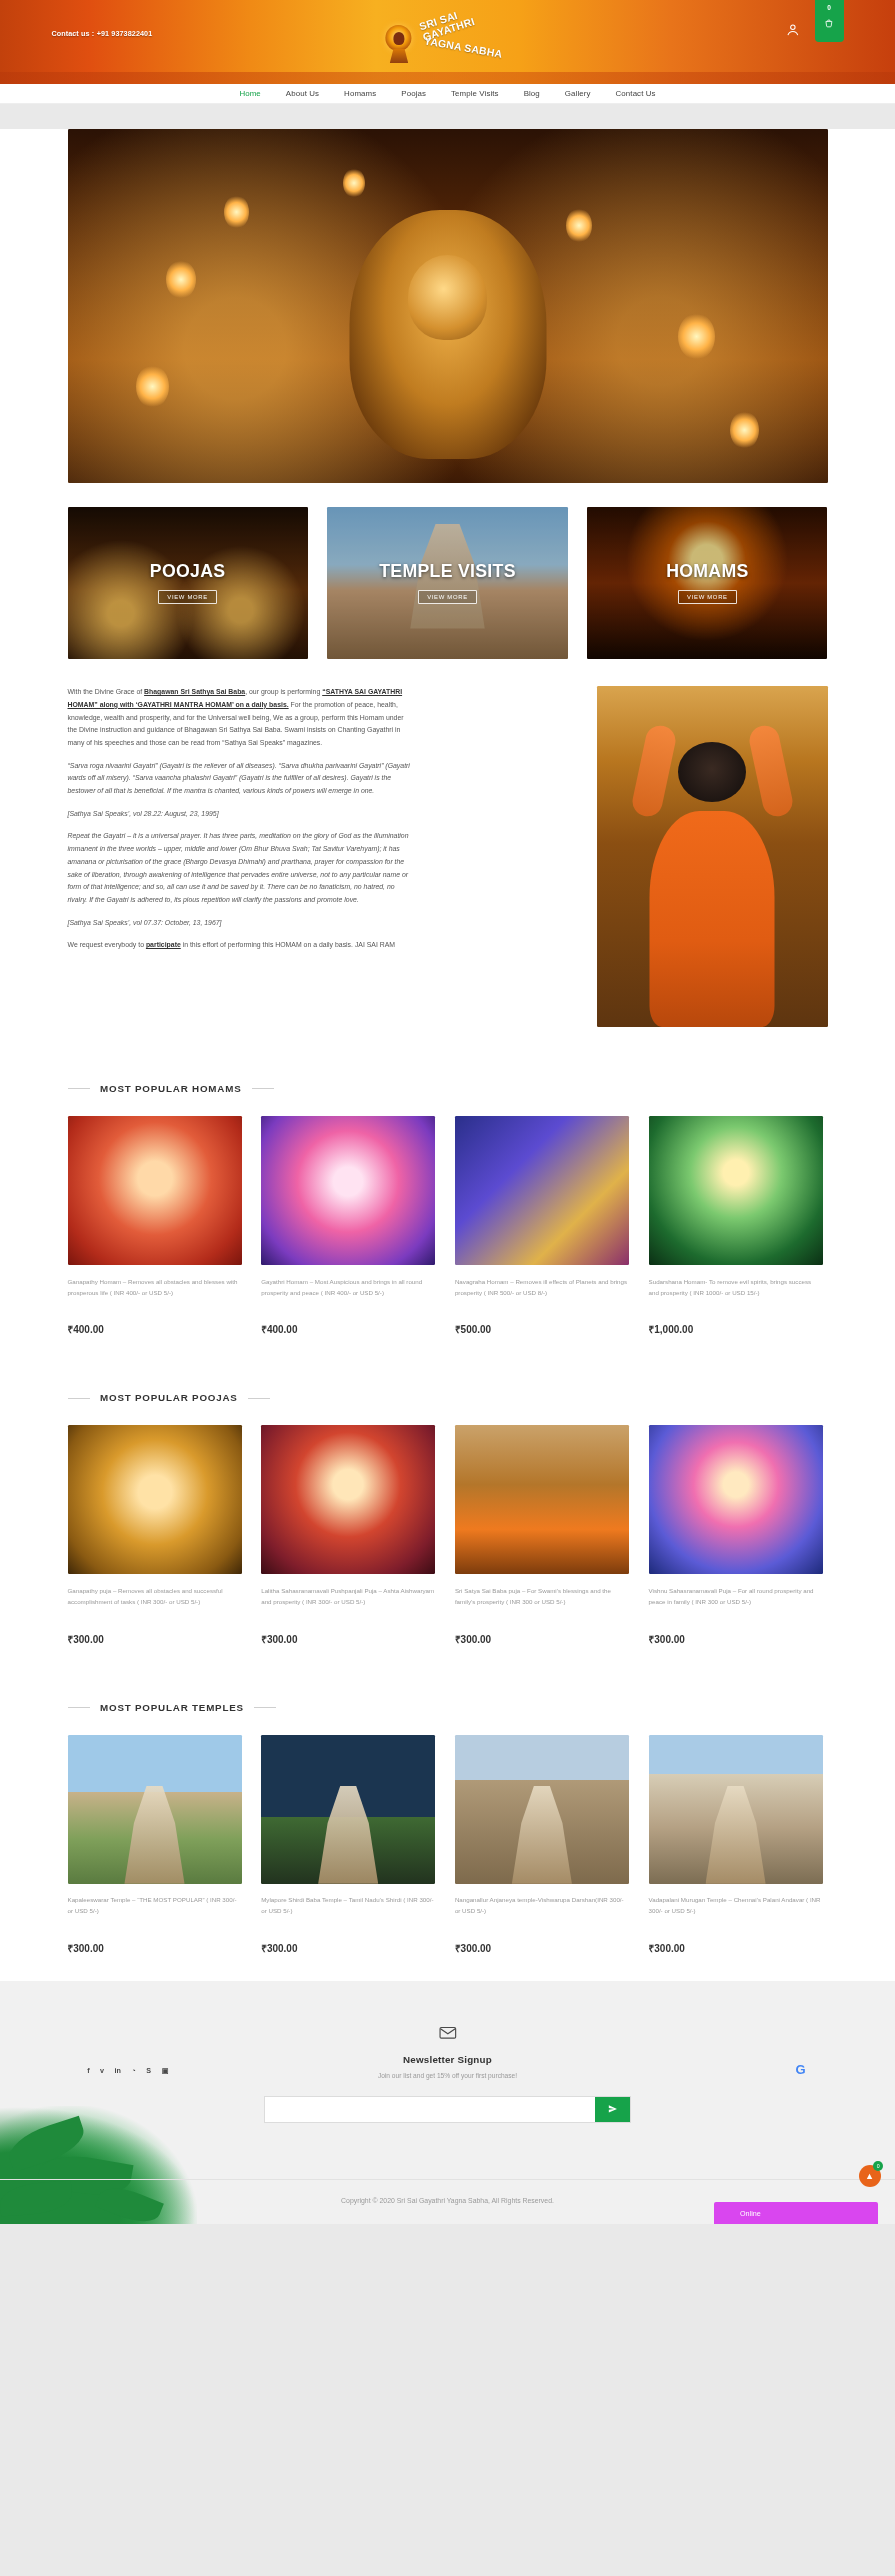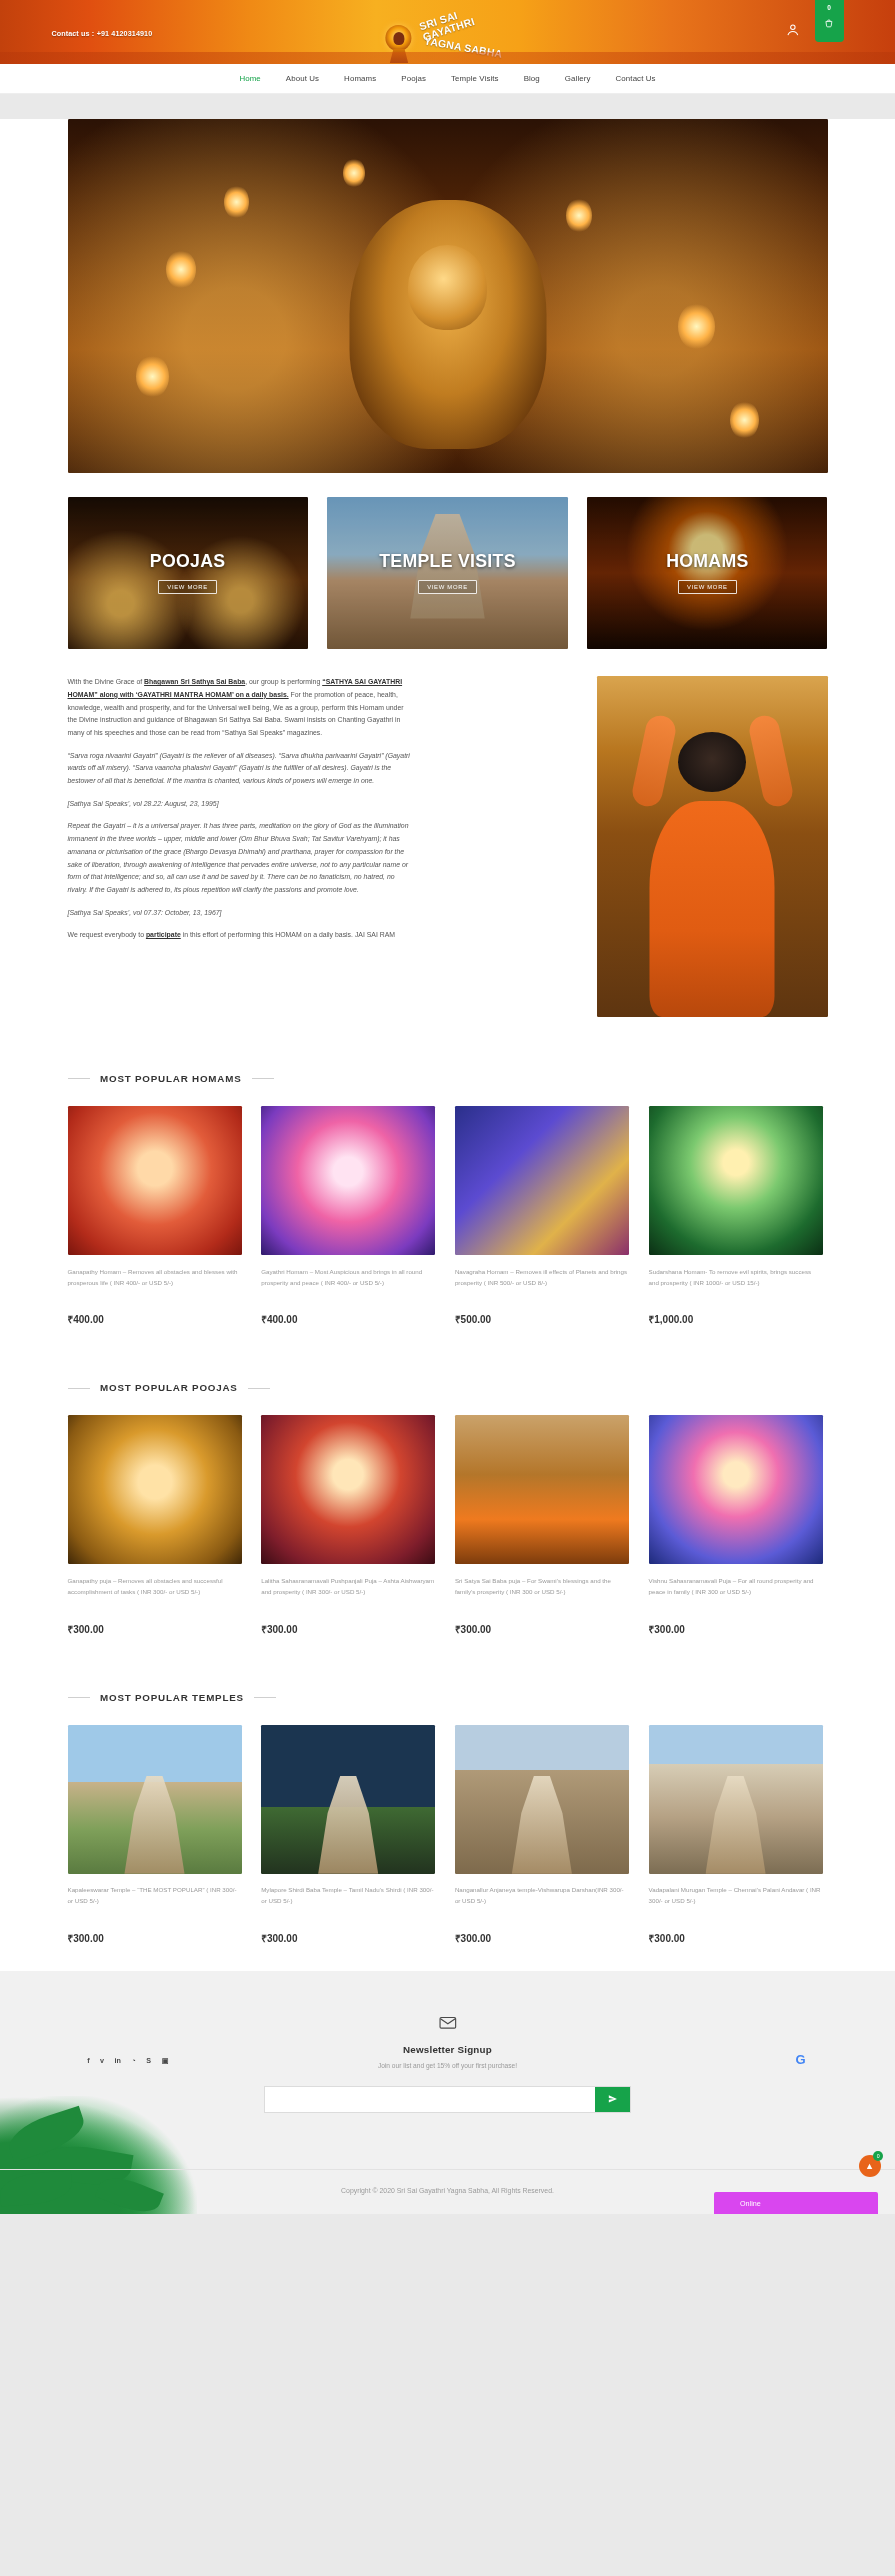--- a/index.html
+++ b/index.html
@@ -5,21 +5,21 @@
   * { box-sizing: border-box; margin: 0; padding: 0; }
   html, body {
     width: 895px;
     background: #e9e9e9;
     font-family: "Liberation Sans", sans-serif;
   }
   body { width: 895px; min-height: 2576px; position: relative; }
 
   
   .topbar {
-    height: 64px;
+    height: 84px;
     position: relative;
     background: linear-gradient(90deg, #c2410c 0%, #e04f10 10%, #f08a15 28%, #f7b020 42%, #f6a117 58%, #e8741a 75%, #c63f0d 100%);
     overflow: hidden;
   }
   .topbar:after {
     content: "";
     position: absolute; left: 0; right: 0; bottom: 0; height: 11.8px;
     background: linear-gradient(90deg,#b7380a,#d4530f,#b7380a);
     opacity: .55;
   }
@@ -79,21 +79,21 @@
   }
   .cart-badge {
     position: absolute; top: 3.9px; left: 50%; transform: translateX(-50%);
     color: #fff; font-size: 6.6px; font-weight: bold;
   }
   .cart-glyph { margin-top: 7.9px; }
 
   
   .navwrap { background: #fff; border-bottom: 0.7px solid #eee; }
   .nav {
-    width: 800px; margin: 0 auto; height: 29px;
+    width: 800px; margin: 0 auto; height: 19px;
     display: flex; align-items: center; justify-content: center; gap: 25px;
   }
   .nav a {
     font-size: 7.9px; color: #444; text-decoration: none; letter-spacing: 0.1px;
   }
   .nav a.active { color: #16a34a; }
 
   
   .canvas { background: #fff; width: 895px; padding-bottom: 26px; }
 
@@ -297,21 +297,21 @@
     display: flex; align-items: center; justify-content: center;
   }
 </style>
 </head>
 <body>
 
 <div class="topbar">
   <div class="topbar-inner">
     <div class="contact">
       <span class="lbl">Contact us :</span>
-      <span>+91 4120314910</span>
+      <span>+91 9373822401</span>
     </div>
 
     <div class="logo-block">
       <div class="logo-mark">
         <div class="halo"></div>
           <div class="face"></div>
           <div class="pillar"></div>
       </div>
       <div class="logo-text">
         <div class="l1">SRI SAI GAYATHRI</div>

